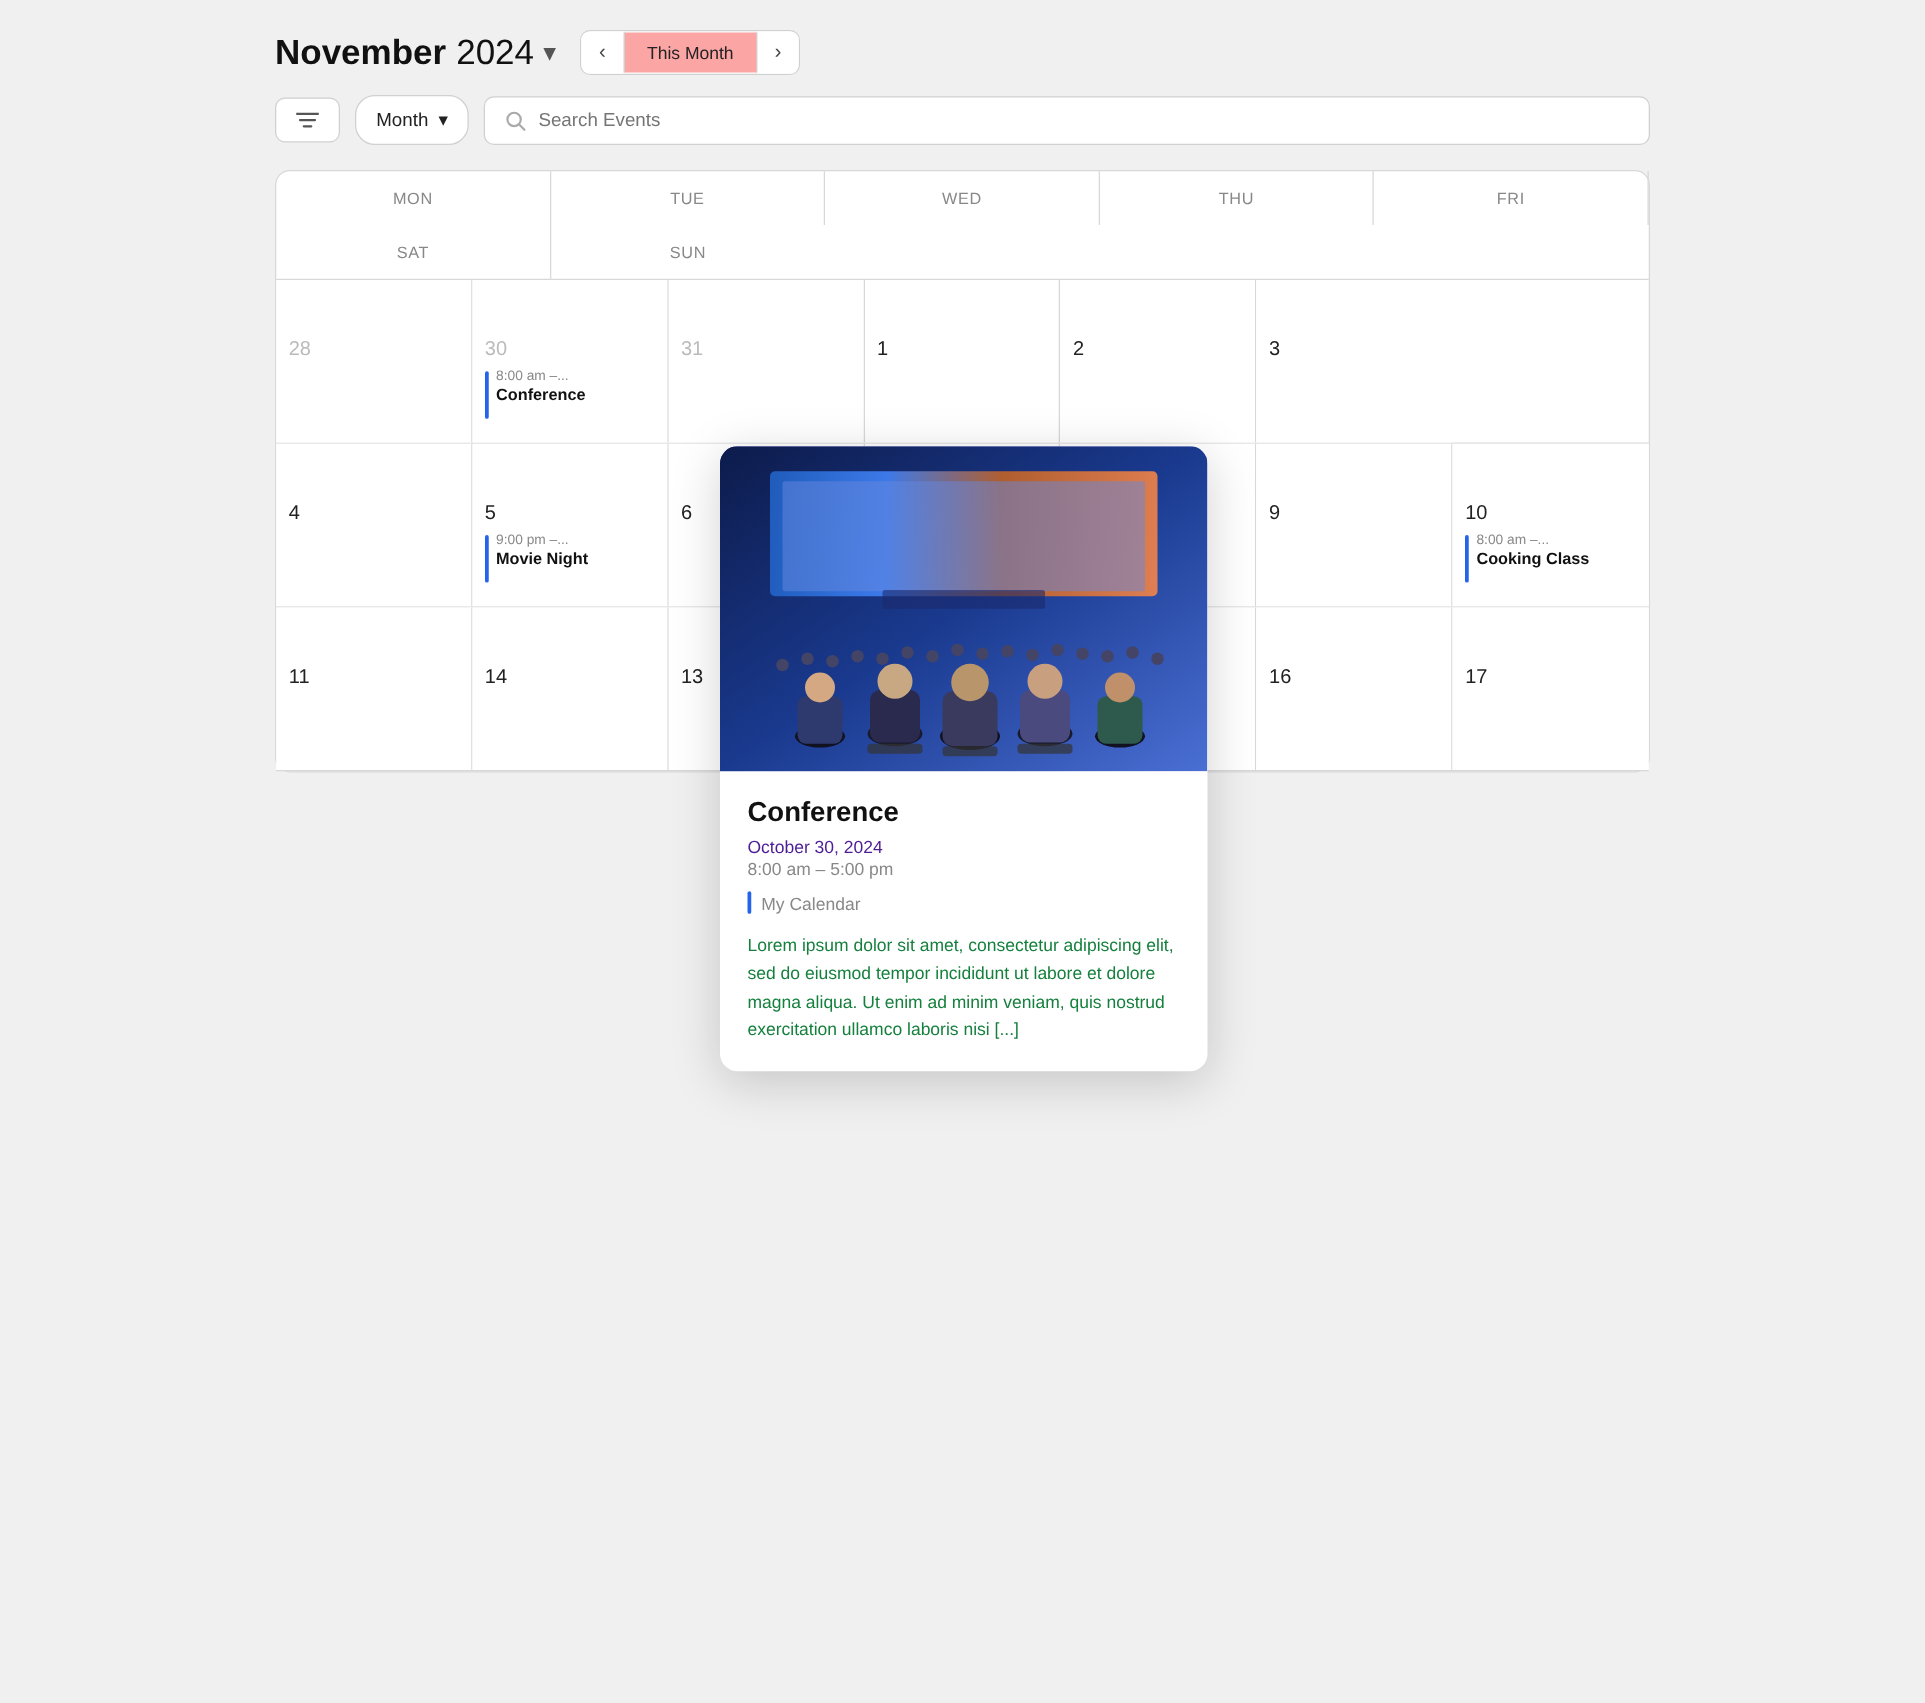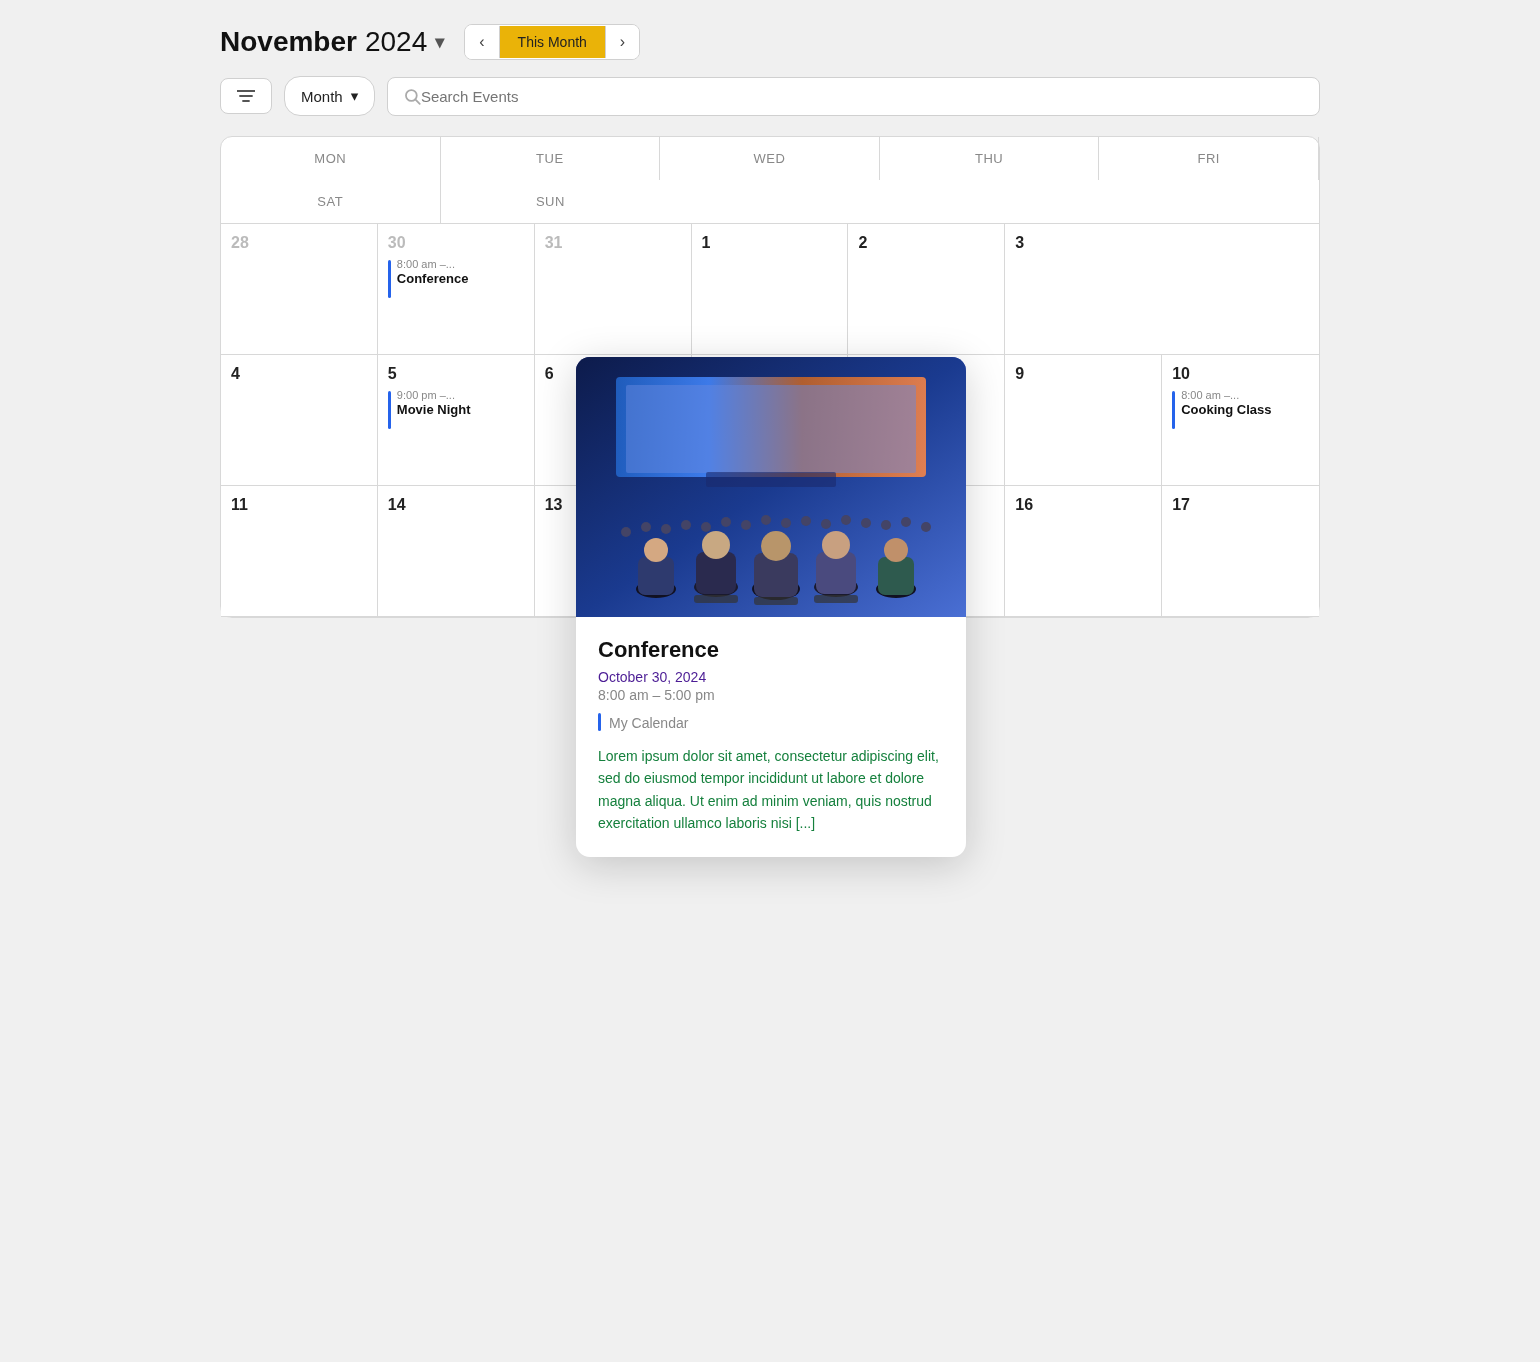--- a/index.html
+++ b/index.html
@@ -55,21 +55,21 @@
       align-items: center;
       justify-content: center;
     }
     .nav-label {
       padding: 8px 18px;
       font-size: 14px;
       font-weight: 500;
       color: #222;
       border-left: 1.5px solid #d0d0d0;
       border-right: 1.5px solid #d0d0d0;
-      background: #eab308;
+      background: #fca5a5;
     }
     .toolbar-row {
       display: flex;
       align-items: center;
       gap: 12px;
       margin-bottom: 20px;
     }
     .filter-btn {
       background: #fff;
       border: 1.5px solid #d0d0d0;
@@ -97,20 +97,21 @@
     .search-box {
       flex: 1;
       background: #fff;
       border: 1.5px solid #d0d0d0;
       border-radius: 8px;
       padding: 10px 16px;
       font-size: 15px;
       color: #aaa;
       display: flex;
       align-items: center;
+      gap: 10px;
     }
     .search-box input {
       border: none;
       outline: none;
       background: transparent;
       font-size: 15px;
       color: #888;
       width: 100%;
     }
     .calendar-grid {
@@ -145,23 +146,24 @@
       min-height: 130px;
       border-right: 1.5px solid #d8d8d8;
       padding: 10px 10px 6px 10px;
       position: relative;
       vertical-align: top;
       background: #fff;
     }
     .calendar-cell:last-child { border-right: none; }
     .cell-date {
       font-size: 16px;
-      font-weight: 700;
+      font-weight: 400;
       color: #222;
       margin-bottom: 6px;
+      margin-top: 37px;
     }
     .cell-date.other-month {
       color: #bbb;
     }
     .event-item {
       display: flex;
       align-items: flex-start;
       gap: 0;
       margin-top: 4px;
       cursor: pointer;

